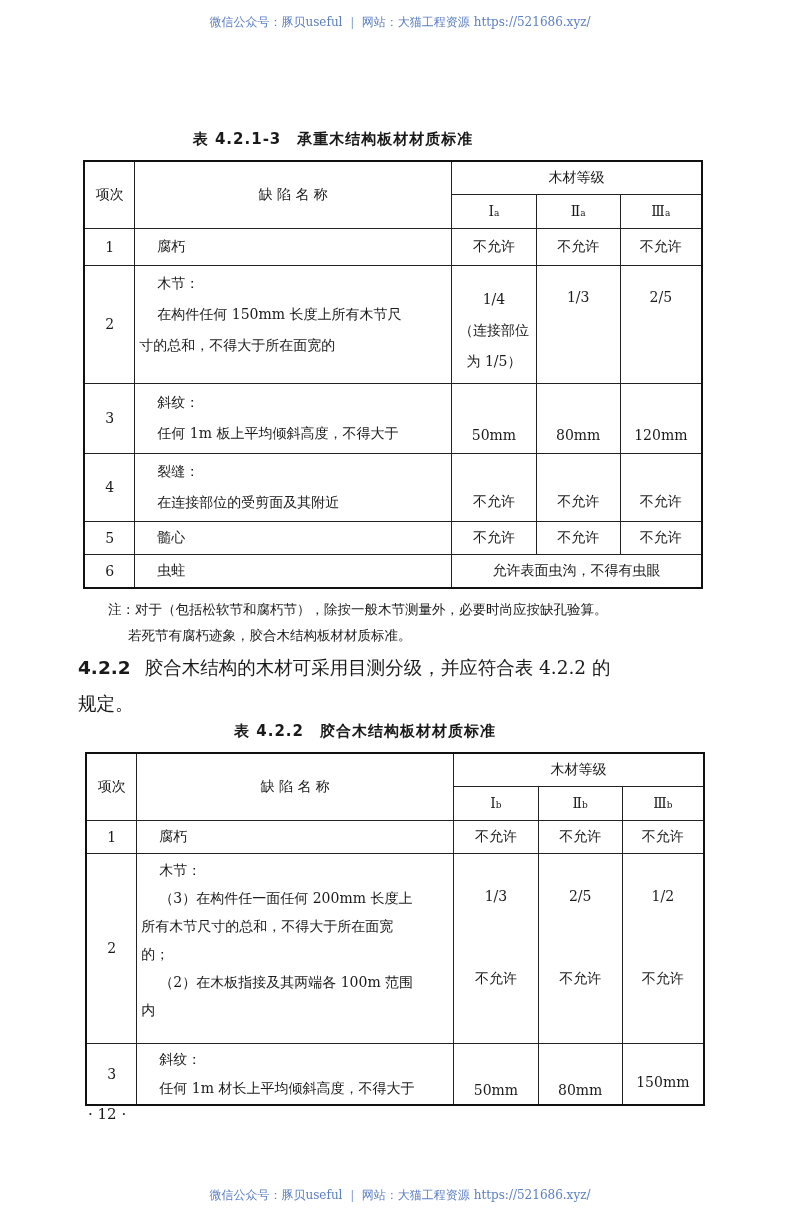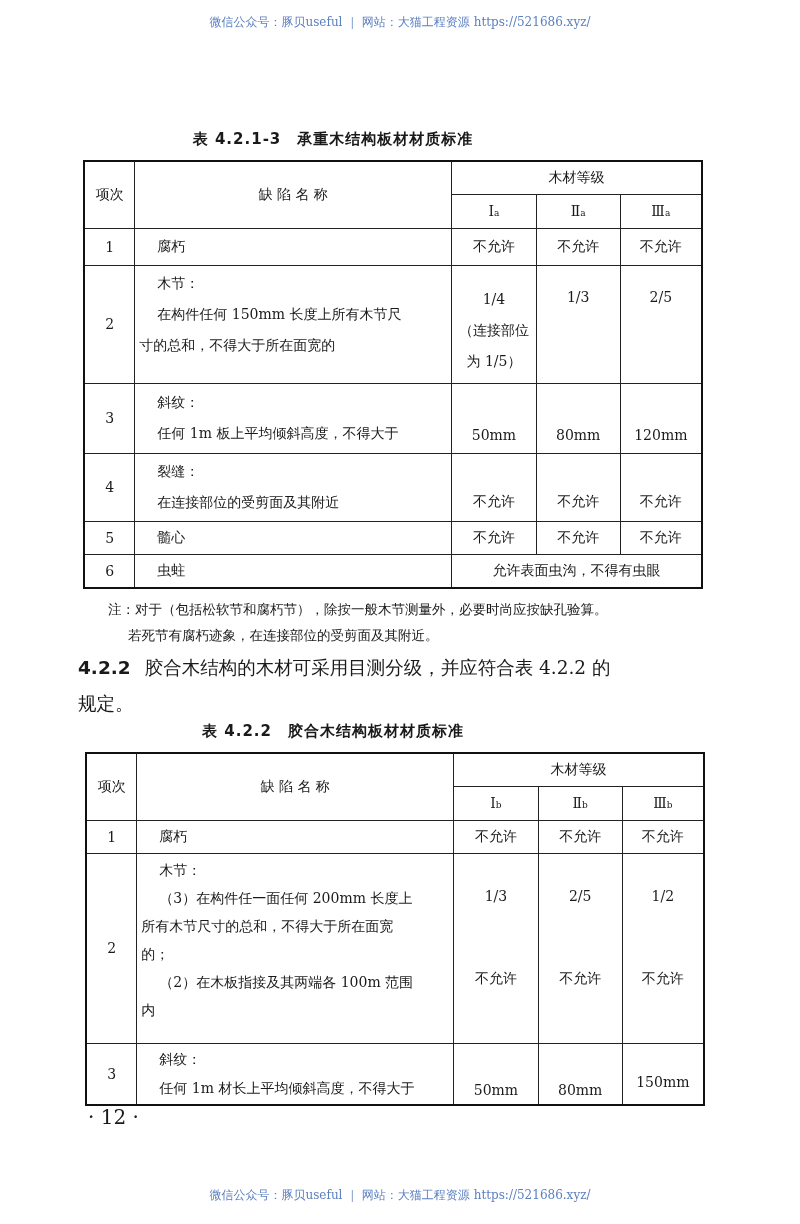--- a/index.html
+++ b/index.html
@@ -13,21 +13,21 @@
              font-weight:bold; font-size:15px; font-family:"DejaVu Sans",sans-serif; letter-spacing:1px; }
   table.std { position:absolute; border-collapse:collapse; font-size:14px; }
   table.std td { border:1px solid #222; padding:0; vertical-align:middle; }
   table.std { border:2px solid #111; }
   .c-idx { text-align:center; }
   .c-name { padding-left:22px !important; text-align:left; line-height:31px;margin-top:10px; }
   .c-val { text-align:center; }
   .note { position:absolute; left:108px; font-size:13.5px; line-height:26px; }
   .clause { position:absolute; left:78px; font-size:18.5px; line-height:34px; width:640px; }
   .clause b { font-family:"DejaVu Sans",sans-serif; margin-right:14px; }
-  .pagenum { position:absolute; left:88px; top:1105px; font-size:20px; }
+  .pagenum { position:absolute; left:88px; top:1105px; font-size:15px; }
   .sub { font-size:9px; vertical-align:baseline; }
 </style>
 </head>
 <body>
 
 <div class="watermark wm-top">微信公众号：豚贝useful ｜ 网站：大猫工程资源 https://521686.xyz/</div>
 
 <div class="caption" style="top:130px;">表 4.2.1-3　承重木结构板材材质标准</div>
 
 <table class="std" style="left:83px; top:160px; width:620px;">
@@ -100,28 +100,28 @@
   </tr>
   <tr style="height:34px;">
     <td class="c-idx">6</td>
     <td class="c-name">虫蛀</td>
     <td colspan="3" class="c-val">允许表面虫沟，不得有虫眼</td>
   </tr>
 </tbody>
   </table>
 
 <div class="note" style="top:596px; left:108px;">注：对于（包括松软节和腐朽节），除按一般木节测量外，必要时尚应按缺孔验算。</div>
-<div class="note" style="top:622px; left:128px;">若死节有腐朽迹象，在连接部位的受剪面及其附近。</div>
+<div class="note" style="top:622px; left:128px;">若死节有腐朽迹象，胶合木结构板材材质标准。</div>
 
 <div class="clause" style="top:651px;">
   <b>4.2.2</b><span>胶合木结构的木材可采用目测分级，并应符合表 4.2.2 的</span>
 </div>
 <div class="clause" style="top:687px;">规定。</div>
 
-<div class="caption" style="top:722px;">表 4.2.2　胶合木结构板材材质标准</div>
+<div class="caption" style="top:722px;margin-left:32px;">表 4.2.2　胶合木结构板材材质标准</div>
 
 <table class="std" style="left:85px; top:752px; width:620px;">
   <colgroup>
       <col style="width:51px">
       <col style="width:318px">
       <col style="width:85px">
       <col style="width:84px">
       <col style="width:82px">
     </colgroup>
   <tbody>

